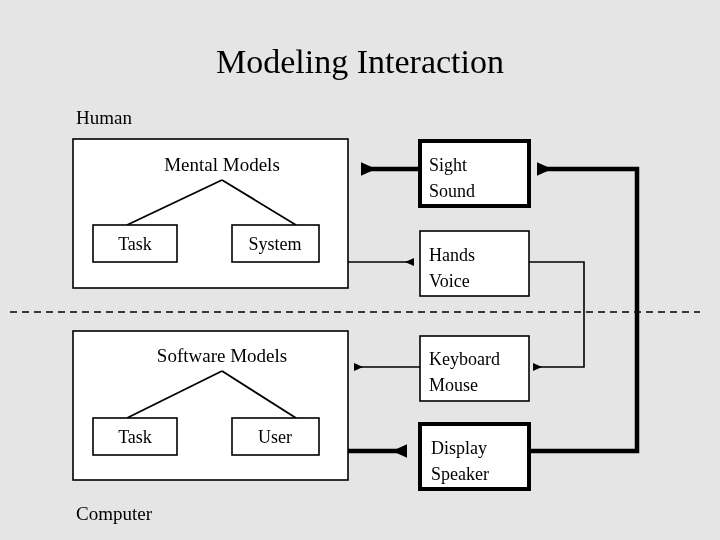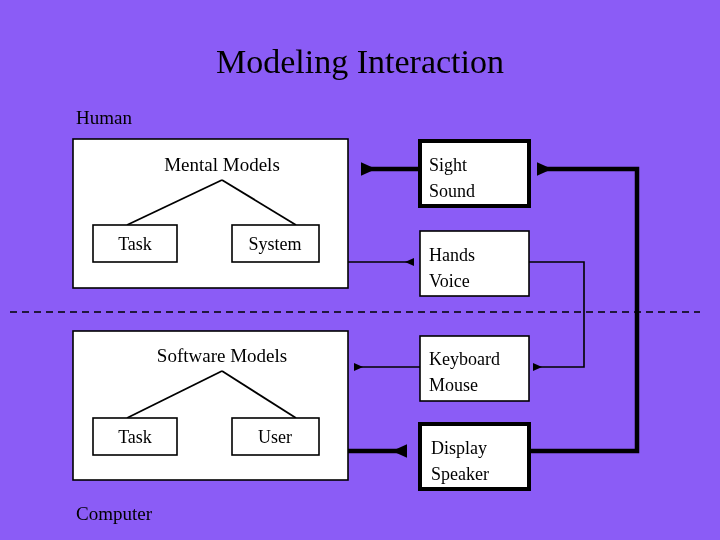--- a/index.html
+++ b/index.html
@@ -4,21 +4,21 @@
 <style>
   html, body {
     margin: 0;
     padding: 0;
     background: #ffffff;
   }
   #slide {
     position: relative;
     width: 720px;
     height: 540px;
-    background: #8b5cf6;
+    background: #e5e5e5;
     overflow: hidden;
     font-family: "Liberation Serif", "DejaVu Serif", serif;
     color: #000000;
   }
   #diagram-svg {
     position: absolute;
     left: 0;
     top: 0;
     width: 720px;
     height: 540px;

